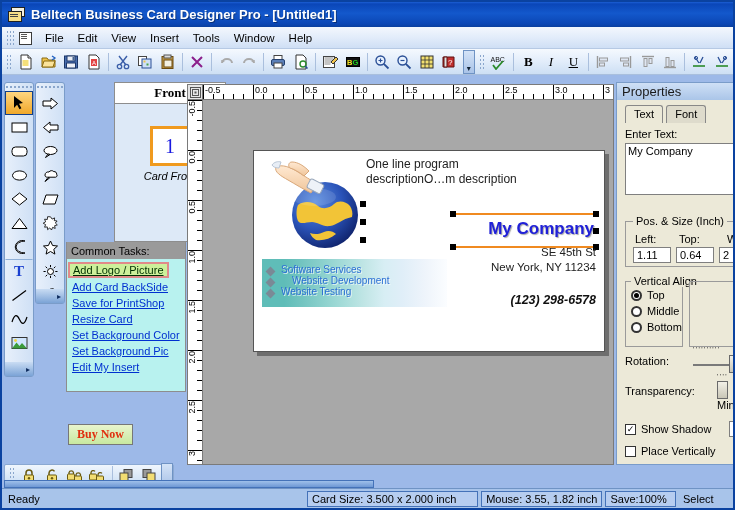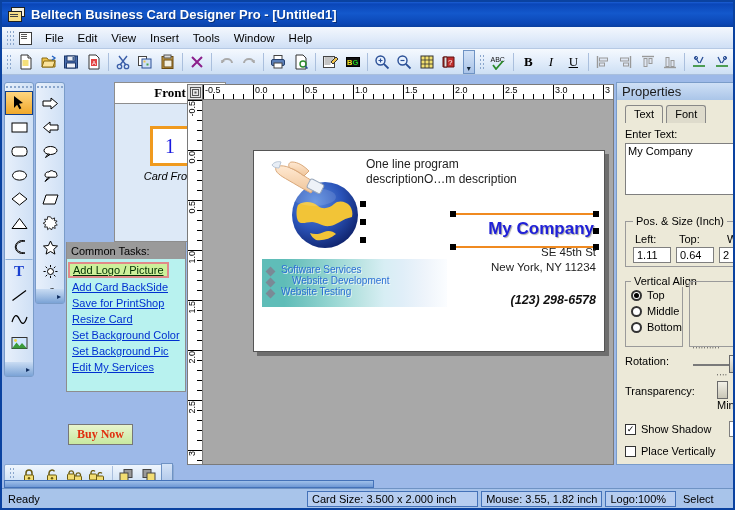--- a/index.html
+++ b/index.html
@@ -694,21 +694,21 @@
   <div class="tasks-header">Common Tasks:</div>
   <div class="tasks-list">
     <div style="padding:1px 0 1px 0;">
       <span class="task active">Add Logo / Picture</span>
     </div>
     <div class="task">Add Card BackSide</div>
     <div class="task">Save for PrintShop</div>
     <div class="task">Resize Card</div>
     <div class="task">Set Background Color</div>
     <div class="task">Set Background Pic</div>
-    <div class="task">Edit My Services</div>
+    <div class="task">Edit My Insert</div>
   </div>
   <div class="buynow">Buy Now</div>
 
   <div class="mini-toolbar">
     <div class="grip"></div>
     <div class="tb-btn">
       <svg width="16" height="15" viewBox="0 0 16 15">
         <path d="M5 7V5a3 3 0 0 1 6 0v2" fill="none" stroke="#6a5a10" stroke-width="1.5"></path>
         <rect x="3.5" y="7" width="9" height="7" rx="1" fill="#f2dd72" stroke="#6a5a10"></rect>
         <circle cx="8" cy="10.3" r="1.2" fill="#6a5a10"></circle>
@@ -989,17 +989,17 @@
       <span class="lbl">Place Vertically</span>
     </div>
   </div>
 
   <div class="hscroll-strip"></div>
 
   <div class="statusbar">
     <div class="sb-cell sb-ready">Ready</div>
     <div class="sb-cell" style="width:175px;">Card Size: 3.500 x 2.000 inch</div>
     <div class="sb-cell" style="width:122px;">Mouse: 3.55, 1.82 inch</div>
-    <div class="sb-cell" style="width:72px;">Logo:100%</div>
+    <div class="sb-cell" style="width:72px;">Save:100%</div>
     <div class="sb-cell" style="width:50px; border:none; background:transparent;">Select</div>
   </div>
 
 </div>
 
 </body></html>

